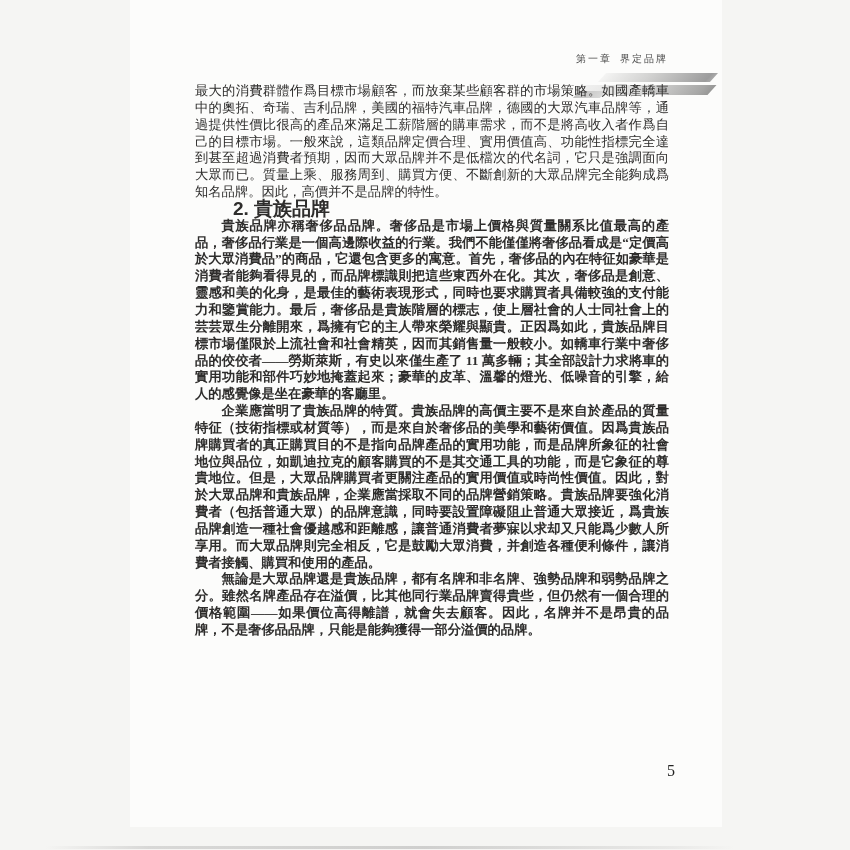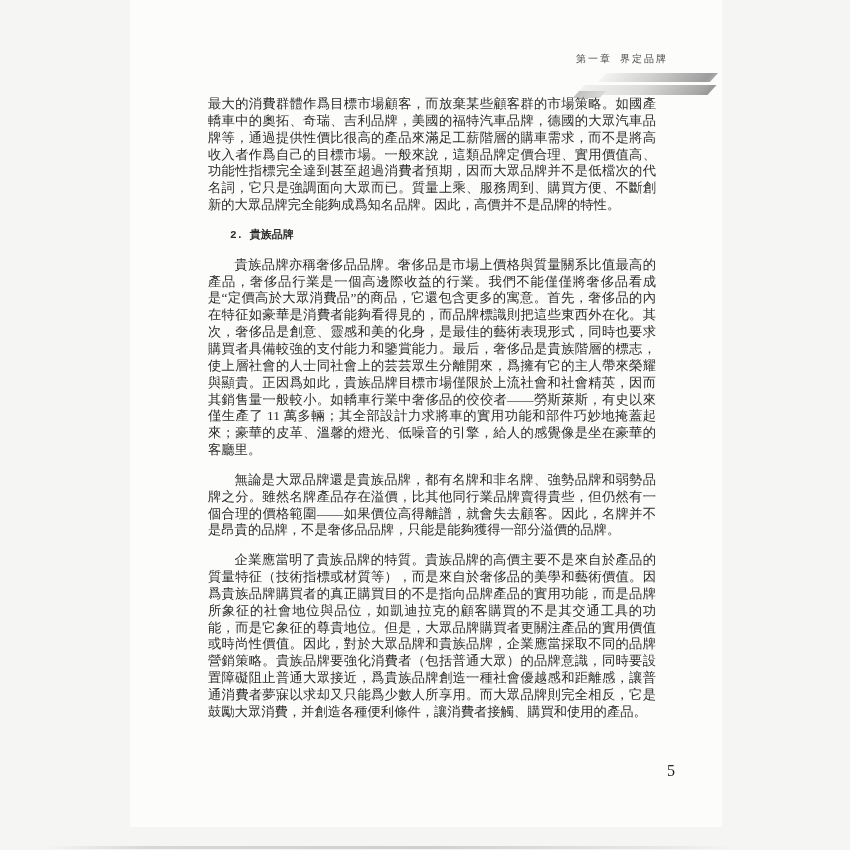--- a/index.html
+++ b/index.html
@@ -31,26 +31,26 @@
   .sw3 {
     left:446px; top:91px; width:27px; height:7px;
     background:linear-gradient(90deg,#c1c1c0 0%,#d9d9d8 100%);
   }
   
   .body-text {
     position:absolute; left:65px; top:83px; width:474px;
     font-size:13.3px; line-height:16.85px; color:#2e2d2c;
     text-align:justify;
   }
-  .body-text p { margin:13px; }
-  .para-indent { text-indent:2em; }
+  .body-text p { margin:0; }
+  .para-indent { text-indent:2em;font-weight:bold; }
   .sec-heading {
     text-indent:2em; font-weight:700;
-    font-family:Liberation Mono, monospace;
-    font-size:11px;
+    font-family:Liberation Sans, sans-serif;
+    font-size:19px;
   }
   .page-num {
     position:absolute; left:537px; top:762px;
     font-size:16px; color:#222;
   }
   
   .scan-smudge {
     position:absolute; left:45px; bottom:1px; width:690px; height:3px;
     background:linear-gradient(90deg,
       rgba(140,140,140,0) 0%, rgba(140,140,140,0.28) 15%,
@@ -68,20 +68,20 @@
   </div>
 
   <div class="sw sw1"></div>
   <div class="sw sw2"></div>
   <div class="sw sw3"></div>
 
   <div class="body-text">
     <p class="para-flush">最大的消費群體作爲目標市場顧客，而放棄某些顧客群的市場策略。如國產轎車中的奧拓、奇瑞、吉利品牌，美國的福特汽車品牌，德國的大眾汽車品牌等，通過提供性價比很高的產品來滿足工薪階層的購車需求，而不是將高收入者作爲自己的目標市場。一般來說，這類品牌定價合理、實用價值高、功能性指標完全達到甚至超過消費者預期，因而大眾品牌并不是低檔次的代名詞，它只是強調面向大眾而已。質量上乘、服務周到、購買方便、不斷創新的大眾品牌完全能夠成爲知名品牌。因此，高價并不是品牌的特性。</p>
     <p class="sec-heading">2. 貴族品牌</p>
     <p class="para-indent">貴族品牌亦稱奢侈品品牌。奢侈品是市場上價格與質量關系比值最高的產品，奢侈品行業是一個高邊際收益的行業。我們不能僅僅將奢侈品看成是“定價高於大眾消費品”的商品，它還包含更多的寓意。首先，奢侈品的內在特征如豪華是消費者能夠看得見的，而品牌標識則把這些東西外在化。其次，奢侈品是創意、靈感和美的化身，是最佳的藝術表現形式，同時也要求購買者具備較強的支付能力和鑒賞能力。最后，奢侈品是貴族階層的標志，使上層社會的人士同社會上的芸芸眾生分離開來，爲擁有它的主人帶來榮耀與顯貴。正因爲如此，貴族品牌目標市場僅限於上流社會和社會精英，因而其銷售量一般較小。如轎車行業中奢侈品的佼佼者——勞斯萊斯，有史以來僅生產了 11 萬多輛；其全部設計力求將車的實用功能和部件巧妙地掩蓋起來；豪華的皮革、溫馨的燈光、低噪音的引擎，給人的感覺像是坐在豪華的客廳里。</p>
+    <p class="para-indent">企業應當明了貴族品牌的特質。貴族品牌的高價主要不是來自於產品的質量特征（技術指標或材質等），而是來自於奢侈品的美學和藝術價值。因爲貴族品牌購買者的真正購買目的不是指向品牌產品的實用功能，而是品牌所象征的社會地位與品位，如凱迪拉克的顧客購買的不是其交通工具的功能，而是它象征的尊貴地位。但是，大眾品牌購買者更關注產品的實用價值或時尚性價值。因此，對於大眾品牌和貴族品牌，企業應當採取不同的品牌營銷策略。貴族品牌要強化消費者（包括普通大眾）的品牌意識，同時要設置障礙阻止普通大眾接近，爲貴族品牌創造一種社會優越感和距離感，讓普通消費者夢寐以求却又只能爲少數人所享用。而大眾品牌則完全相反，它是鼓勵大眾消費，并創造各種便利條件，讓消費者接觸、購買和使用的產品。</p>
     <p class="para-indent">無論是大眾品牌還是貴族品牌，都有名牌和非名牌、強勢品牌和弱勢品牌之分。雖然名牌產品存在溢價，比其他同行業品牌賣得貴些，但仍然有一個合理的價格範圍——如果價位高得離譜，就會失去顧客。因此，名牌并不是昂貴的品牌，不是奢侈品品牌，只能是能夠獲得一部分溢價的品牌。</p>
-    <p class="para-indent">企業應當明了貴族品牌的特質。貴族品牌的高價主要不是來自於產品的質量特征（技術指標或材質等），而是來自於奢侈品的美學和藝術價值。因爲貴族品牌購買者的真正購買目的不是指向品牌產品的實用功能，而是品牌所象征的社會地位與品位，如凱迪拉克的顧客購買的不是其交通工具的功能，而是它象征的尊貴地位。但是，大眾品牌購買者更關注產品的實用價值或時尚性價值。因此，對於大眾品牌和貴族品牌，企業應當採取不同的品牌營銷策略。貴族品牌要強化消費者（包括普通大眾）的品牌意識，同時要設置障礙阻止普通大眾接近，爲貴族品牌創造一種社會優越感和距離感，讓普通消費者夢寐以求却又只能爲少數人所享用。而大眾品牌則完全相反，它是鼓勵大眾消費，并創造各種便利條件，讓消費者接觸、購買和使用的產品。</p>
   </div>
 
   <div class="page-num">5</div>
 </div>
 
 <div class="scan-smudge"></div>
 
 </body></html>

